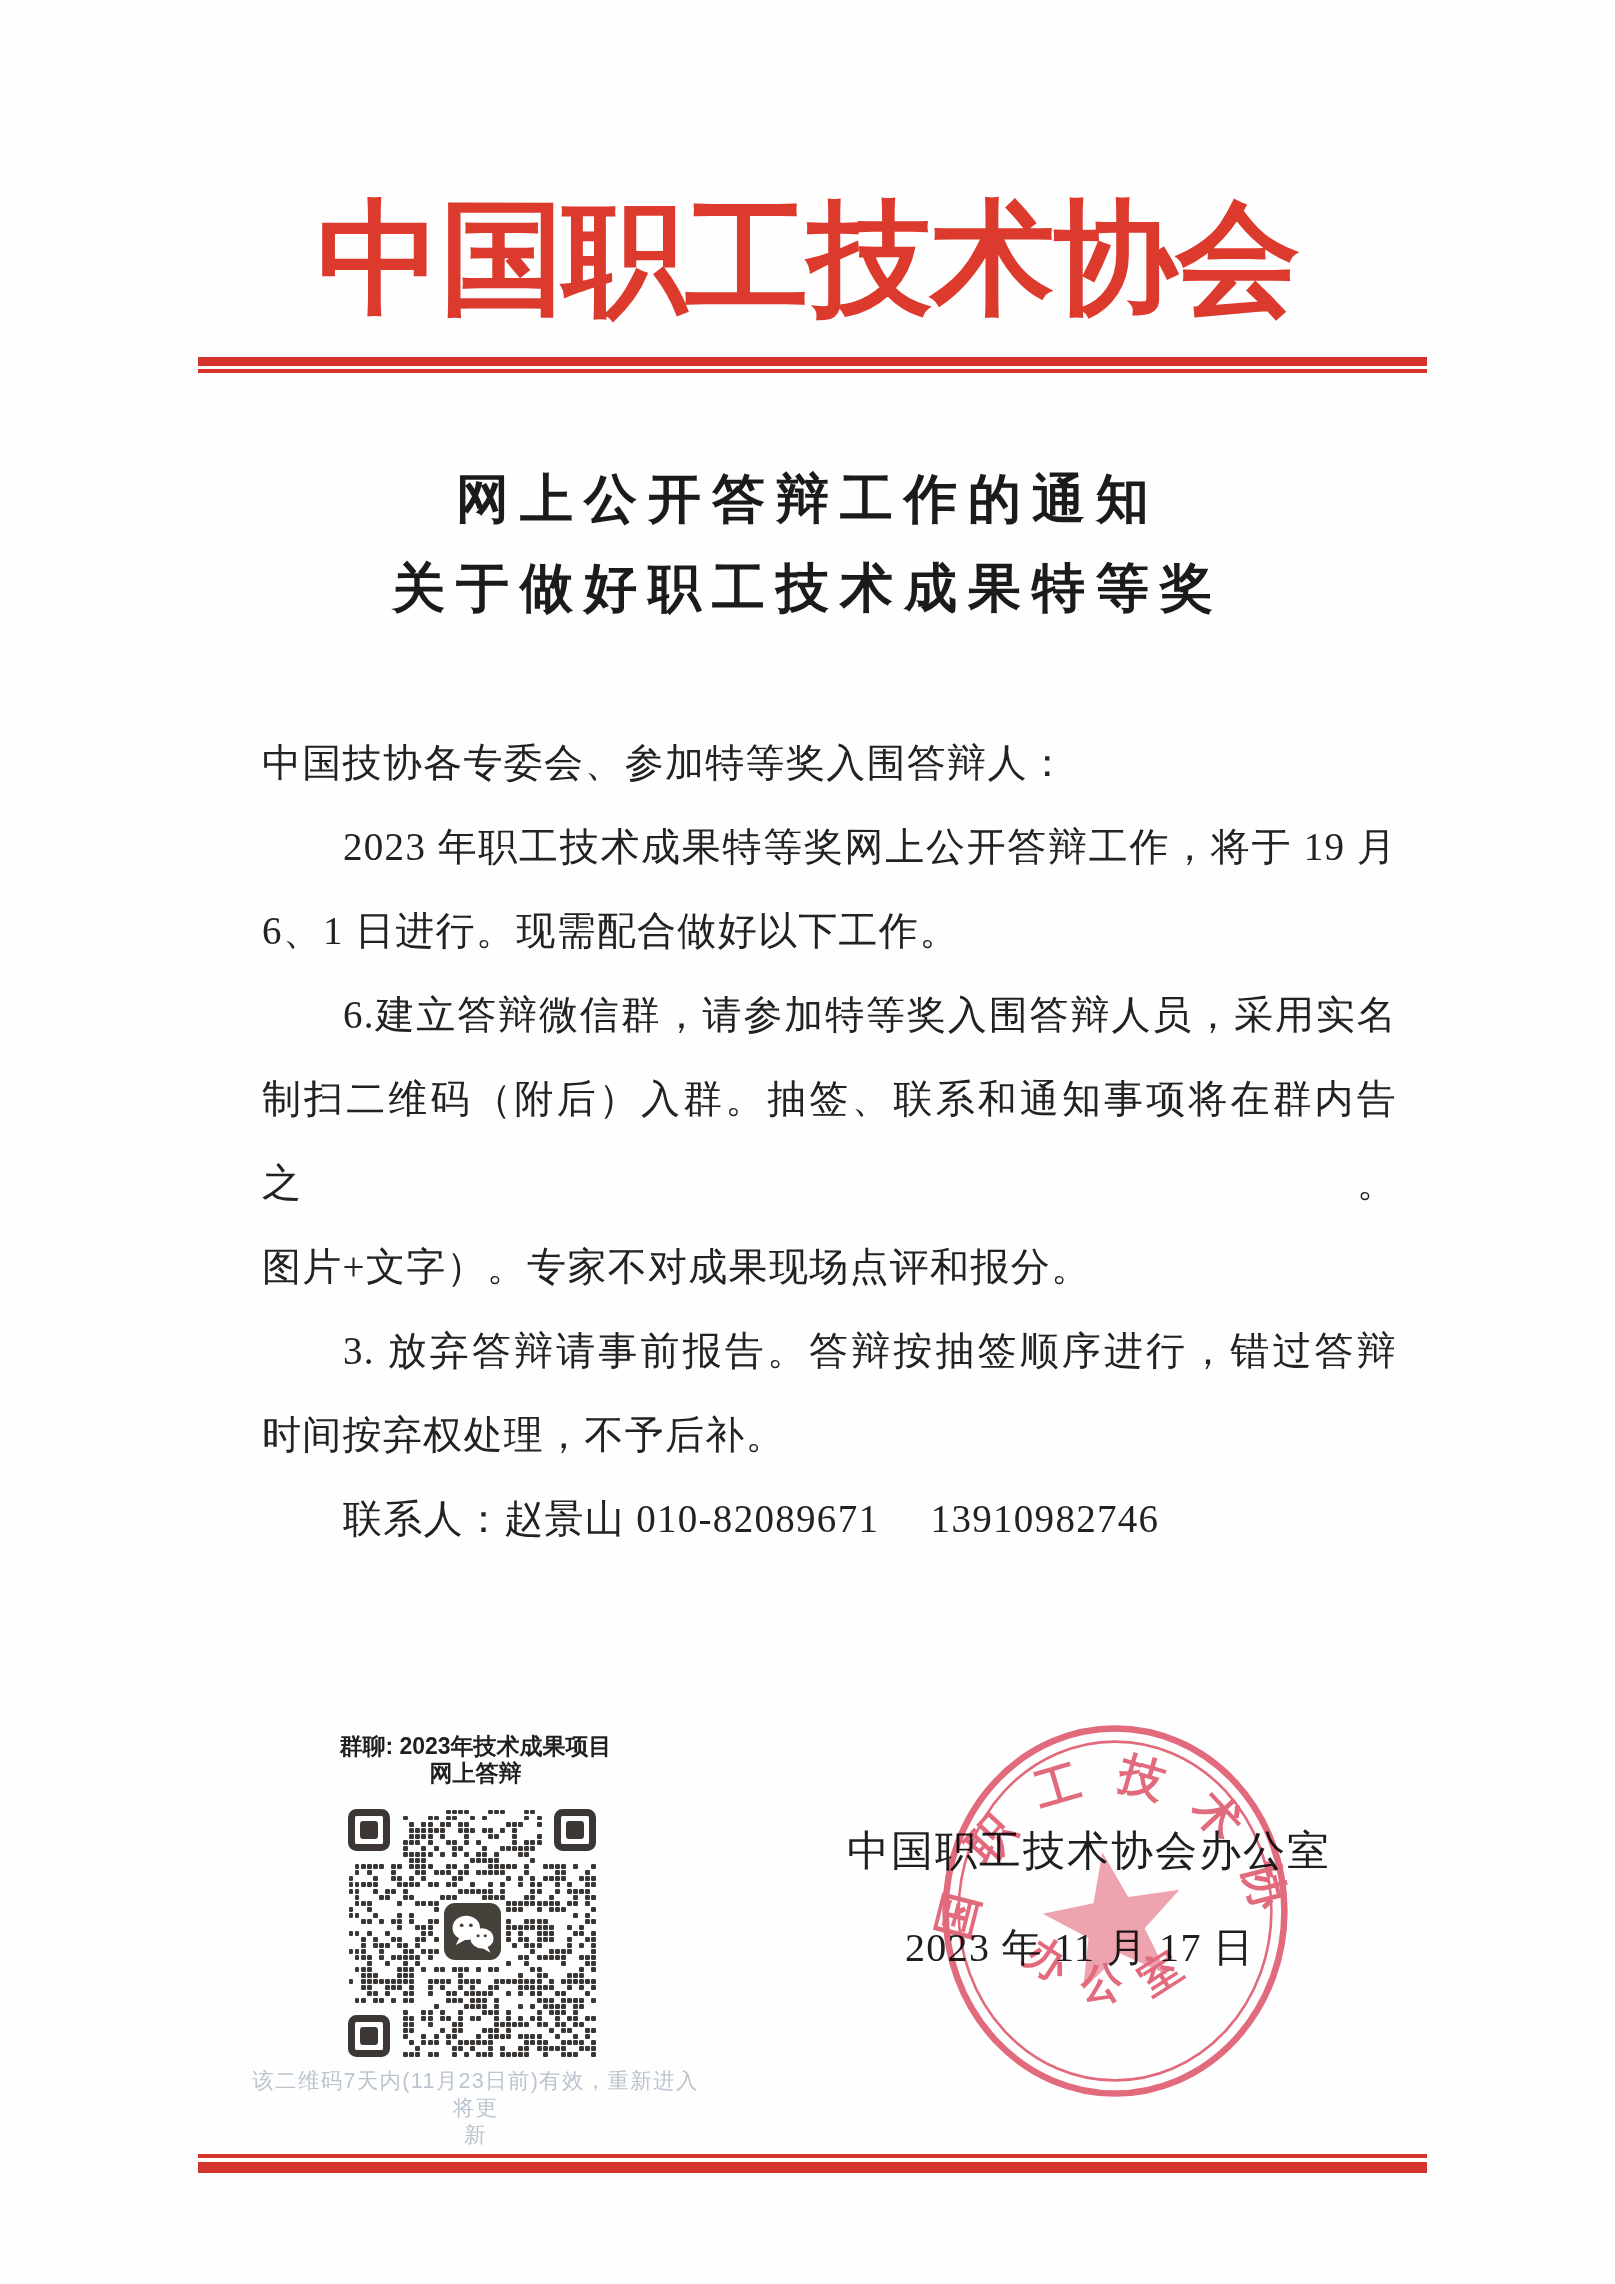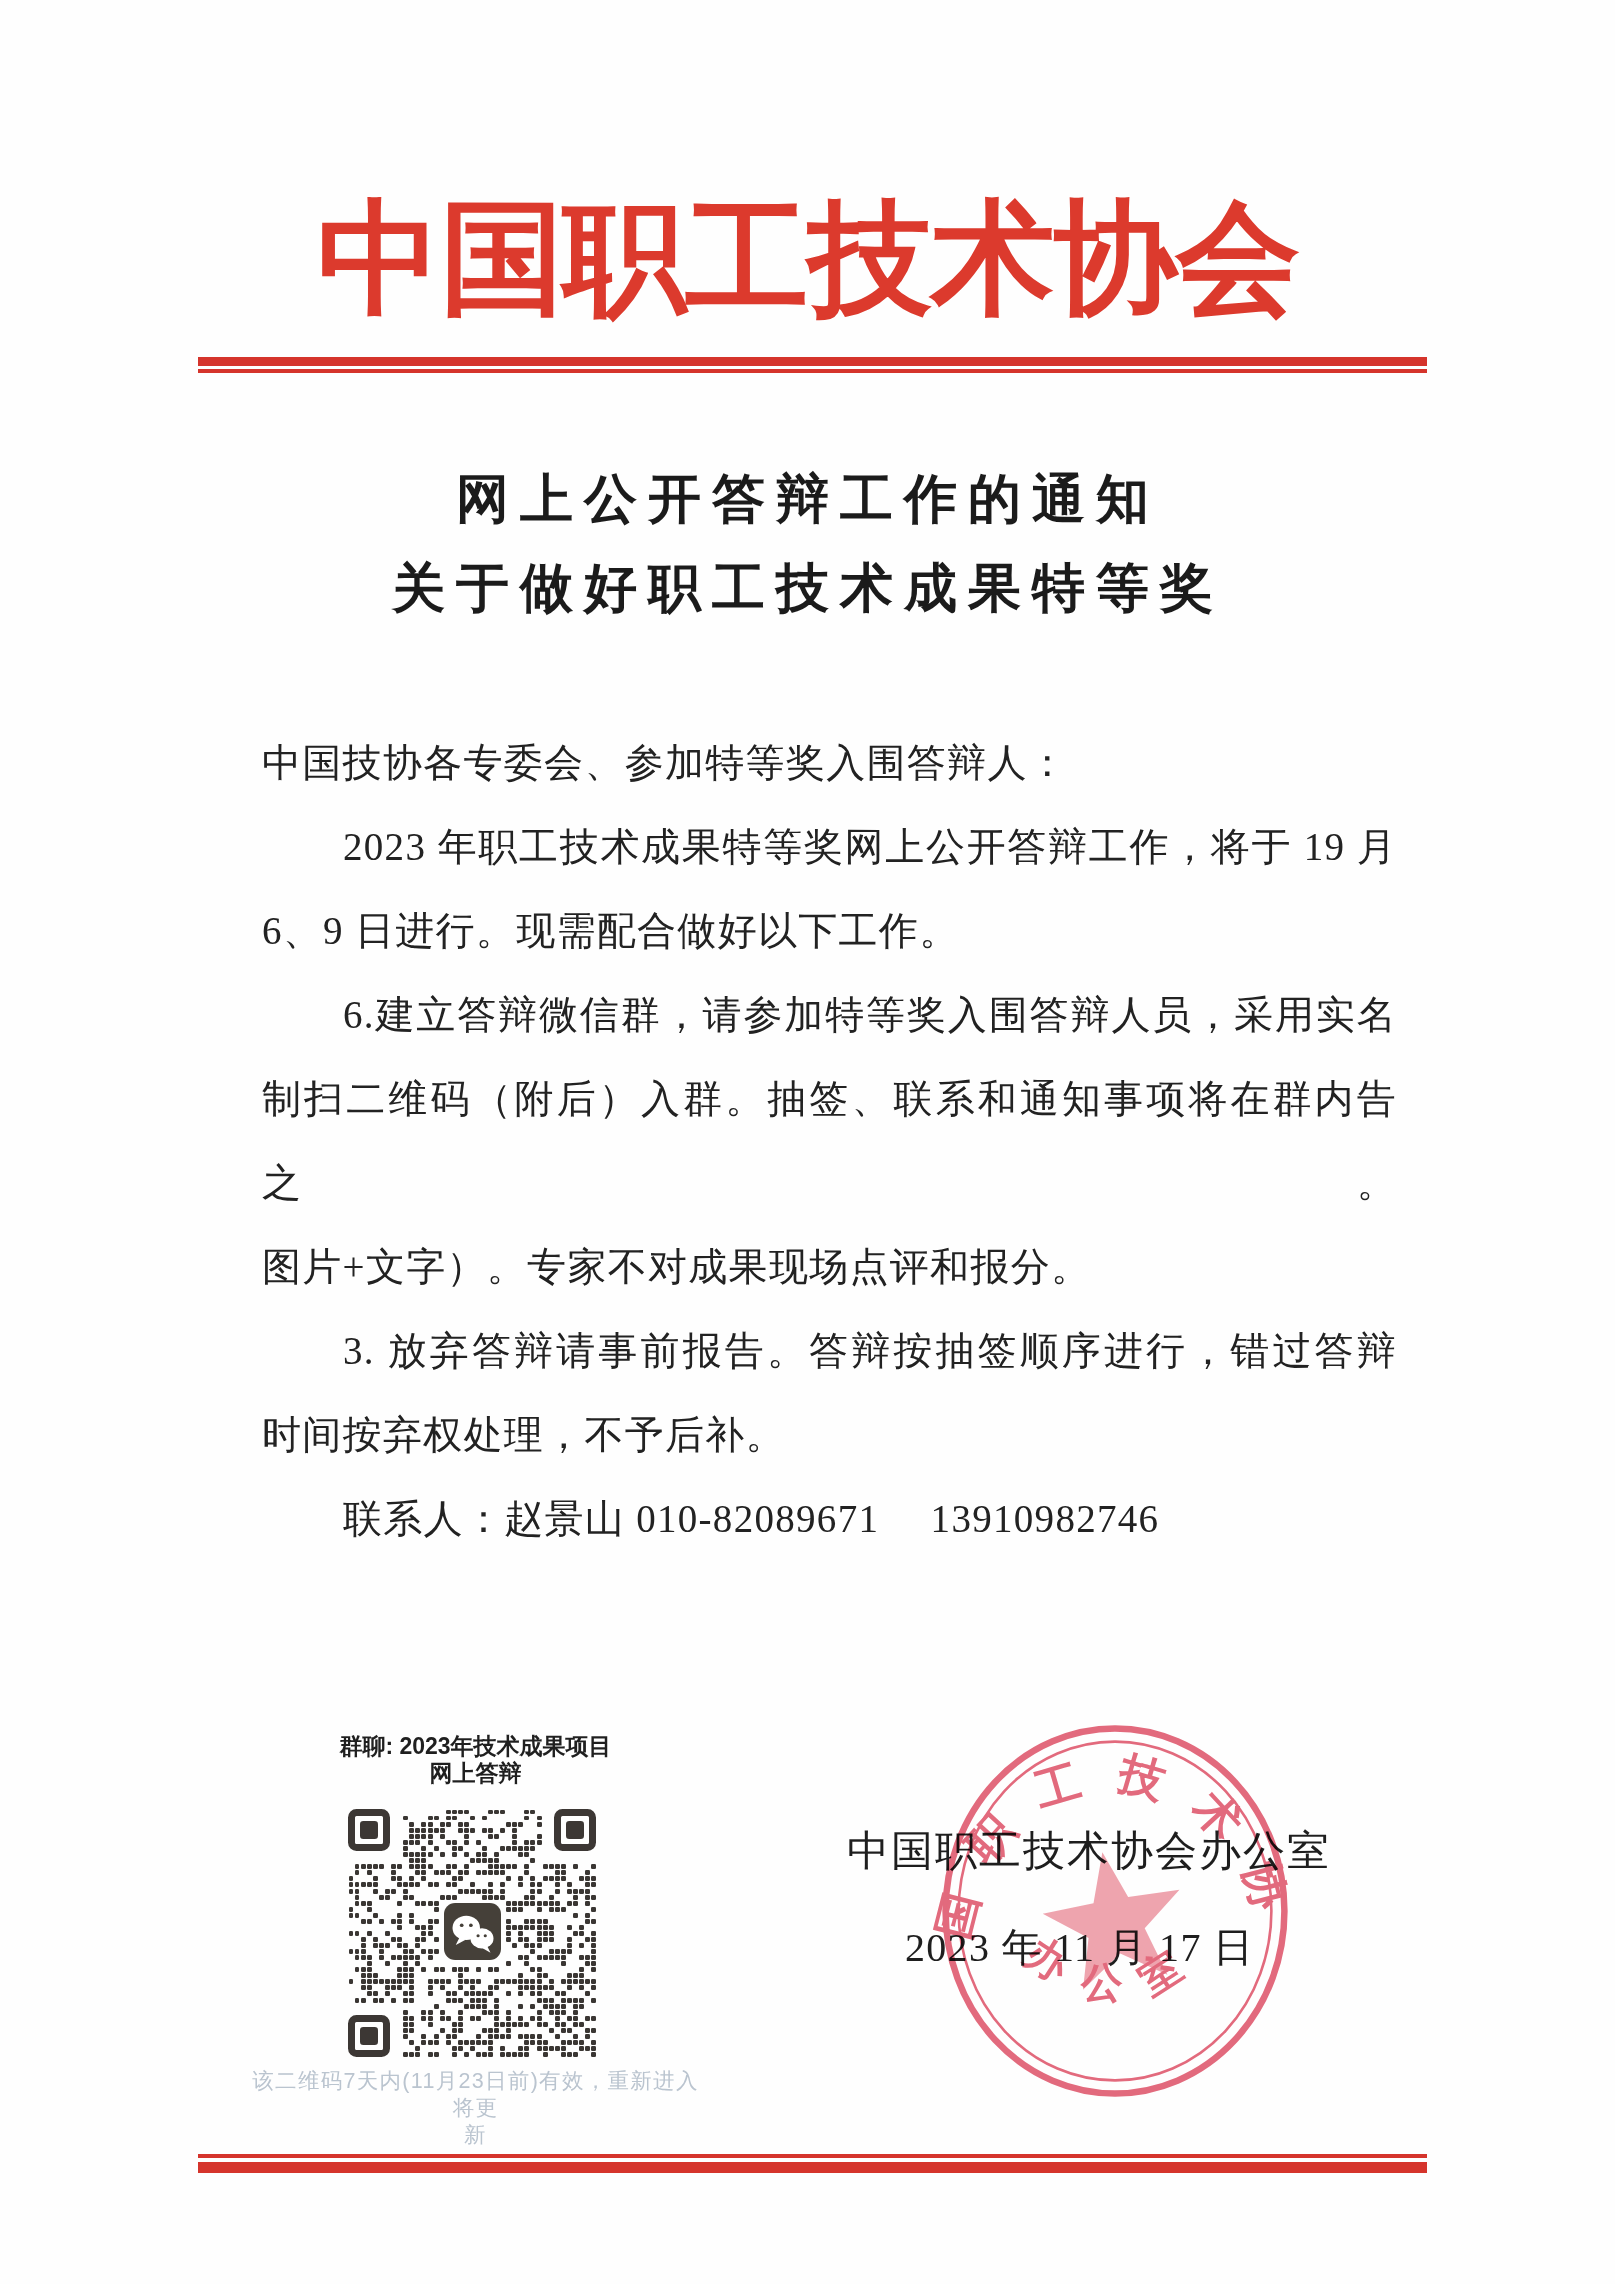--- a/index.html
+++ b/index.html
@@ -58,21 +58,21 @@
   </div>
 
   <div class="title">
     <div>网上公开答辩工作的通知</div>
     <div>关于做好职工技术成果特等奖</div>
   </div>
 
   <div class="body-block">
     <p>中国技协各专委会、参加特等奖入围答辩人：</p>
     <p class="fill ind">2023 年职工技术成果特等奖网上公开答辩工作，将于 19 月</p>
-    <p>6、9 日进行。现需配合做好以下工作。</p>
+    <p>6、1 日进行。现需配合做好以下工作。</p>
     <p class="fill ind">6.建立答辩微信群，请参加特等奖入围答辩人员，采用实名</p>
     <p class="fill">制扫二维码（附后）入群。抽签、联系和通知事项将在群内告之。</p>
     <p>图片+文字）。专家不对成果现场点评和报分。</p>
     <p class="fill ind">3. 放弃答辩请事前报告。答辩按抽签顺序进行，错过答辩</p>
     <p>时间按弃权处理，不予后补。</p>
     <p class="ind">联系人：赵景山 010-82089671　 13910982746</p>
   </div>
 
   <div class="qr-caption">
     <div>群聊: 2023年技术成果项目</div>

